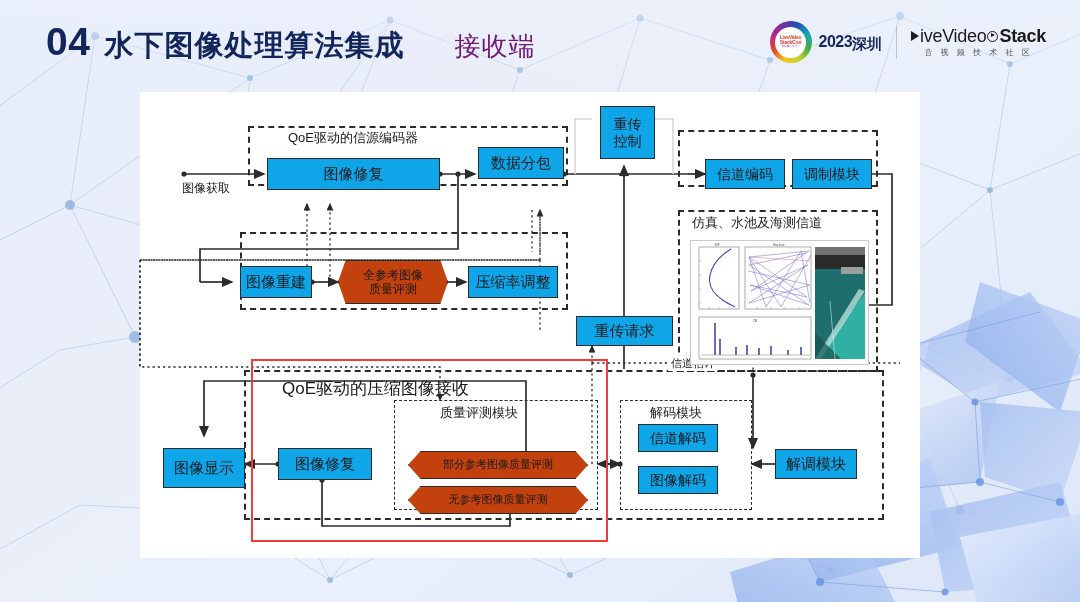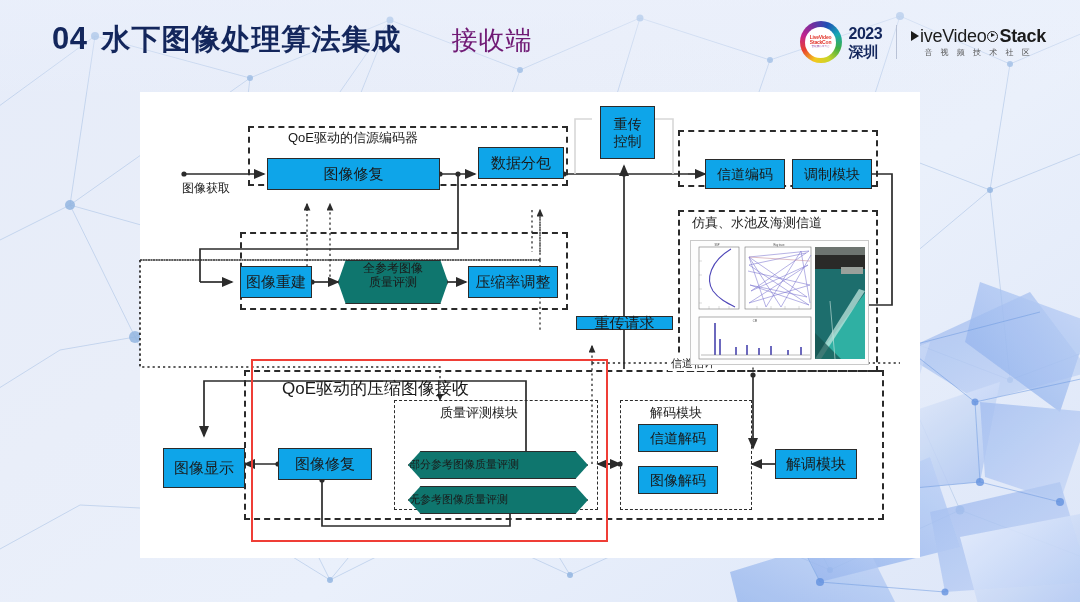--- a/index.html
+++ b/index.html
@@ -14,33 +14,33 @@
   
   .bg-base{position:absolute;inset:0;
     background:linear-gradient(145deg,#e6ecf9 0%,#e9eef9 35%,#eaf0fb 60%,#dde6f8 100%);}
   .bg-net{position:absolute;inset:0;}
   .bg-poly{position:absolute;right:-10px;bottom:-10px;width:360px;height:330px;}
   .header-wash{position:absolute;left:0;top:0;width:1080px;height:92px;
      background:linear-gradient(180deg,rgba(236,241,252,.55),rgba(236,241,252,.05));}
 
   
   .title-wrap{position:absolute;left:46px;top:20px;display:flex;align-items:baseline;}
-  .t-num{font-size:31px;font-weight:bold;color:#13265c;letter-spacing:.5px;margin-left:6px;}
+  .t-num{font-size:39px;font-weight:bold;color:#13265c;letter-spacing:.5px;}
   .t-main{font-size:29px;font-weight:bold;color:#13265c;margin-left:14px;letter-spacing:1px;}
   .t-sub{font-size:26px;font-weight:normal;color:#701a75;margin-left:50px;letter-spacing:1px;}
 
   .brand{position:absolute;right:34px;top:18px;display:flex;align-items:center;height:48px;}
   .ring{width:42px;height:42px;border-radius:50%;
     background:conic-gradient(from 200deg,#f3c81e,#e8412f,#c2248e,#6f2fa0,#1f4fb5,#17a8b5,#3fae44,#c9d42a,#f3c81e);
     display:flex;align-items:center;justify-content:center;}
   .ring-in{width:31px;height:31px;border-radius:50%;background:#fff;display:flex;
     align-items:center;justify-content:center;flex-direction:column;line-height:1;}
   .ring-in b{font-size:5px;color:#e1342a;letter-spacing:-.2px;display:block;}
   .ring-in i{font-size:2.6px;font-style:normal;color:#9b59a8;display:block;margin-top:1px;}
-  .y2023{margin-left:7px;display:flex;flex-direction:column;line-height:1;color:#13265c;justify-content:center;}
+  .y2023{margin-left:7px;display:flex;flex-direction:row;line-height:1;color:#13265c;justify-content:center;}
   .y2023 .yr{font-size:16px;font-weight:bold;letter-spacing:-.5px;}
   .y2023 .cty{font-size:15px;font-weight:bold;margin-top:2px;}
   .vdiv{width:1px;height:34px;background:#b9c2d6;margin:0 14px;}
   .lvs{display:flex;flex-direction:column;line-height:1;}
   .lvs .l1{font-size:18px;color:#1b1b1b;letter-spacing:-.3px;display:flex;align-items:center;}
   .lvs .l1 .thin{font-weight:normal;}
   .lvs .l1 .bold{font-weight:bold;}
   .lvs .l1 .play{display:inline-block;width:0;height:0;border-left:8px solid #1b1b1b;
      border-top:5px solid transparent;border-bottom:5px solid transparent;margin-right:1px;}
   .lvs .l1 .dotc{display:inline-block;width:9px;height:9px;border-radius:50%;
@@ -53,22 +53,22 @@
   .card{position:absolute;left:140px;top:92px;width:780px;height:466px;background:#fff;}
 
   
   .dg{position:absolute;inset:0;}
   .box{position:absolute;border:1.6px solid #2b2b2b;background:#0ea5e9;
     display:flex;align-items:center;justify-content:center;text-align:center;
     color:#1a1a1a;box-sizing:border-box;line-height:1.15;}
   .grp{position:absolute;border:2px dashed #2b2b2b;box-sizing:border-box;background:transparent;}
   .grp-in{position:absolute;border:1.6px dashed #2b2b2b;box-sizing:border-box;background:transparent;}
   .glabel{position:absolute;color:#1a1a1a;white-space:nowrap;}
-  .hex{position:absolute;border:1.5px solid #2b2b2b;background:#0f766e;box-sizing:border-box;
-    display:flex;align-items:center;text-align:center;color:#1a1a1a;
+  .hex{position:absolute;border:1.5px solid #2b2b2b;background:#c2410c;box-sizing:border-box;
+    display:flex;align-items:center;justify-content:center;text-align:center;color:#1a1a1a;
     clip-path:polygon(7% 0,93% 0,100% 50%,93% 100%,7% 100%,0 50%);line-height:1.2;}
   .redbox{position:absolute;border:2px solid #ef3e36;box-sizing:border-box;background:transparent;}
   .thumb{position:absolute;border:1px solid #c9c9c9;background:#fff;overflow:hidden;display:flex;}
   .lbl{position:absolute;color:#1a1a1a;white-space:nowrap;}
   .lbl-dot{position:absolute;color:#1a1a1a;white-space:nowrap;background:#fff;padding:0 3px;}
   svg.wires{position:absolute;left:0;top:0;width:780px;height:466px;overflow:visible;}
 </style>
 </head>
 <body>
 
@@ -326,21 +326,21 @@
 
       <div class="box" style="left:100px;top:174px;width:72px;height:32px;font-size:15px;">图像重建</div>
 
       <div class="hex" style="left:198px;top:168px;width:110px;height:44px;font-size:12px;flex-direction:column;">
         <span>全参考图像</span>
         <span>质量评测</span>
       </div>
 
       <div class="box" style="left:328px;top:174px;width:90px;height:32px;font-size:15px;">压缩率调整</div>
 
-      <div class="box" style="left:436px;top:224px;width:97px;height:14px;font-size:15px;">重传请求</div>
+      <div class="box" style="left:436px;top:224px;width:97px;height:30px;font-size:15px;">重传请求</div>
 
       <div class="box" style="left:23px;top:356px;width:82px;height:40px;font-size:15px;">图像显示</div>
 
       <div class="box" style="left:138px;top:356px;width:94px;height:32px;font-size:15px;">图像修复</div>
 
       <div class="hex" style="left:268px;top:359px;width:180px;height:28px;font-size:11px;">部分参考图像质量评测</div>
 
       <div class="hex" style="left:268px;top:394px;width:180px;height:28px;font-size:11px;">无参考图像质量评测</div>
 
       <div class="box" style="left:498px;top:332px;width:80px;height:28px;font-size:14px;">信道解码</div>

